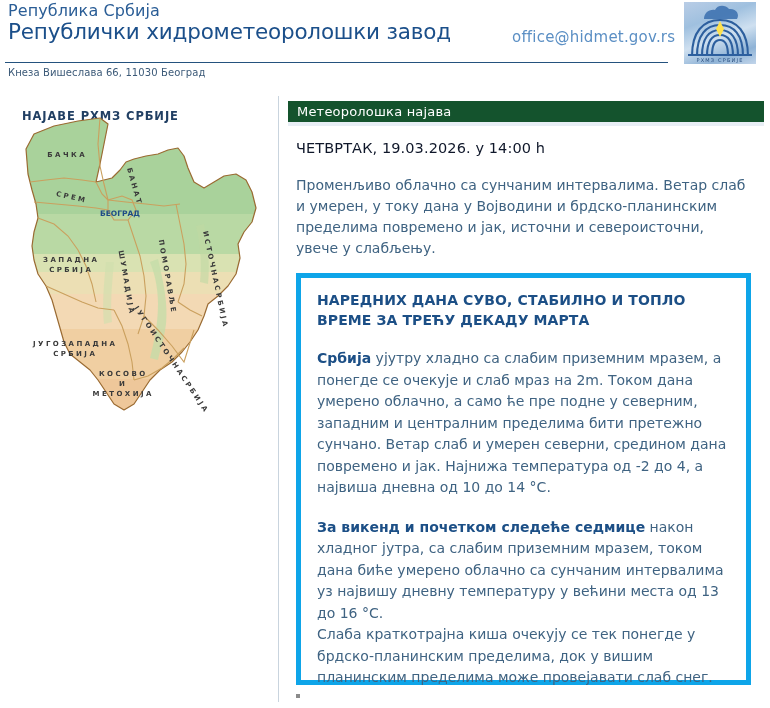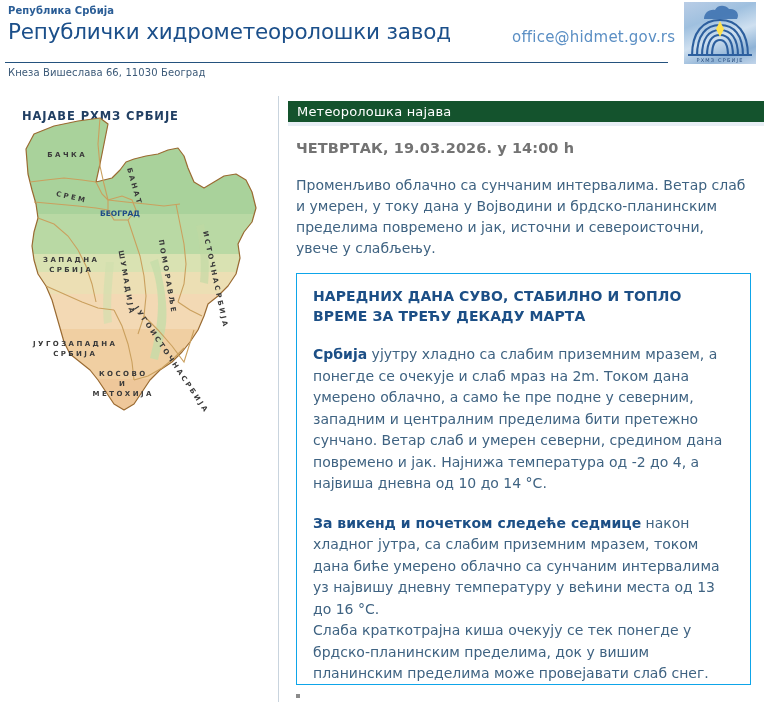--- a/index.html
+++ b/index.html
@@ -21,22 +21,22 @@
     position: absolute;
     left: 0; top: 0;
     width: 770px; height: 66px;
   }
   #mast-text {
     position: absolute;
     left: 8px; top: 4px;
     width: 470px;
   }
   .mast-line1 {
-    font-size: 10px;
-    font-weight: bold;
+    font-size: 16px;
+    font-weight: normal;
     color: #2a5d96;
     letter-spacing: .1px;
     line-height: 14px;
   }
   .mast-line2 {
     font-size: 21.5px;
     font-weight: normal;
     color: #1b4f8a;
     line-height: 26px;
     letter-spacing: -.2px;
@@ -115,39 +115,39 @@
   #bluebar-shadow {
     position: absolute;
     left: 288px; top: 122px;
     width: 476px; height: 4px;
     background: #e8eef5;
   }
   #date-line {
     position: absolute;
     left: 296px; top: 140px;
     font-size: 14.5px;
-    font-weight: bold;
-    color: #737373;
+    font-weight: normal;
+    color: #0f172a;
     letter-spacing: .1px;
   }
   #intro {
     position: absolute;
     left: 296px; top: 175px;
     width: 452px;
     font-size: 14px;
     line-height: 21px;
     color: #3f6382;
   }
 
   
   #frame {
     position: absolute;
     left: 296px; top: 273px;
     width: 455px; height: 412px;
-    border: 1px solid #0ea5e9;
+    border: 5px solid #0ea5e9;
     background: #ffffff;
     box-sizing: border-box;
   }
   #frame-inner {
     position: absolute;
     left: 16px; top: 12px;
     width: 420px;
   }
   .frame-head {
     font-size: 14px;

